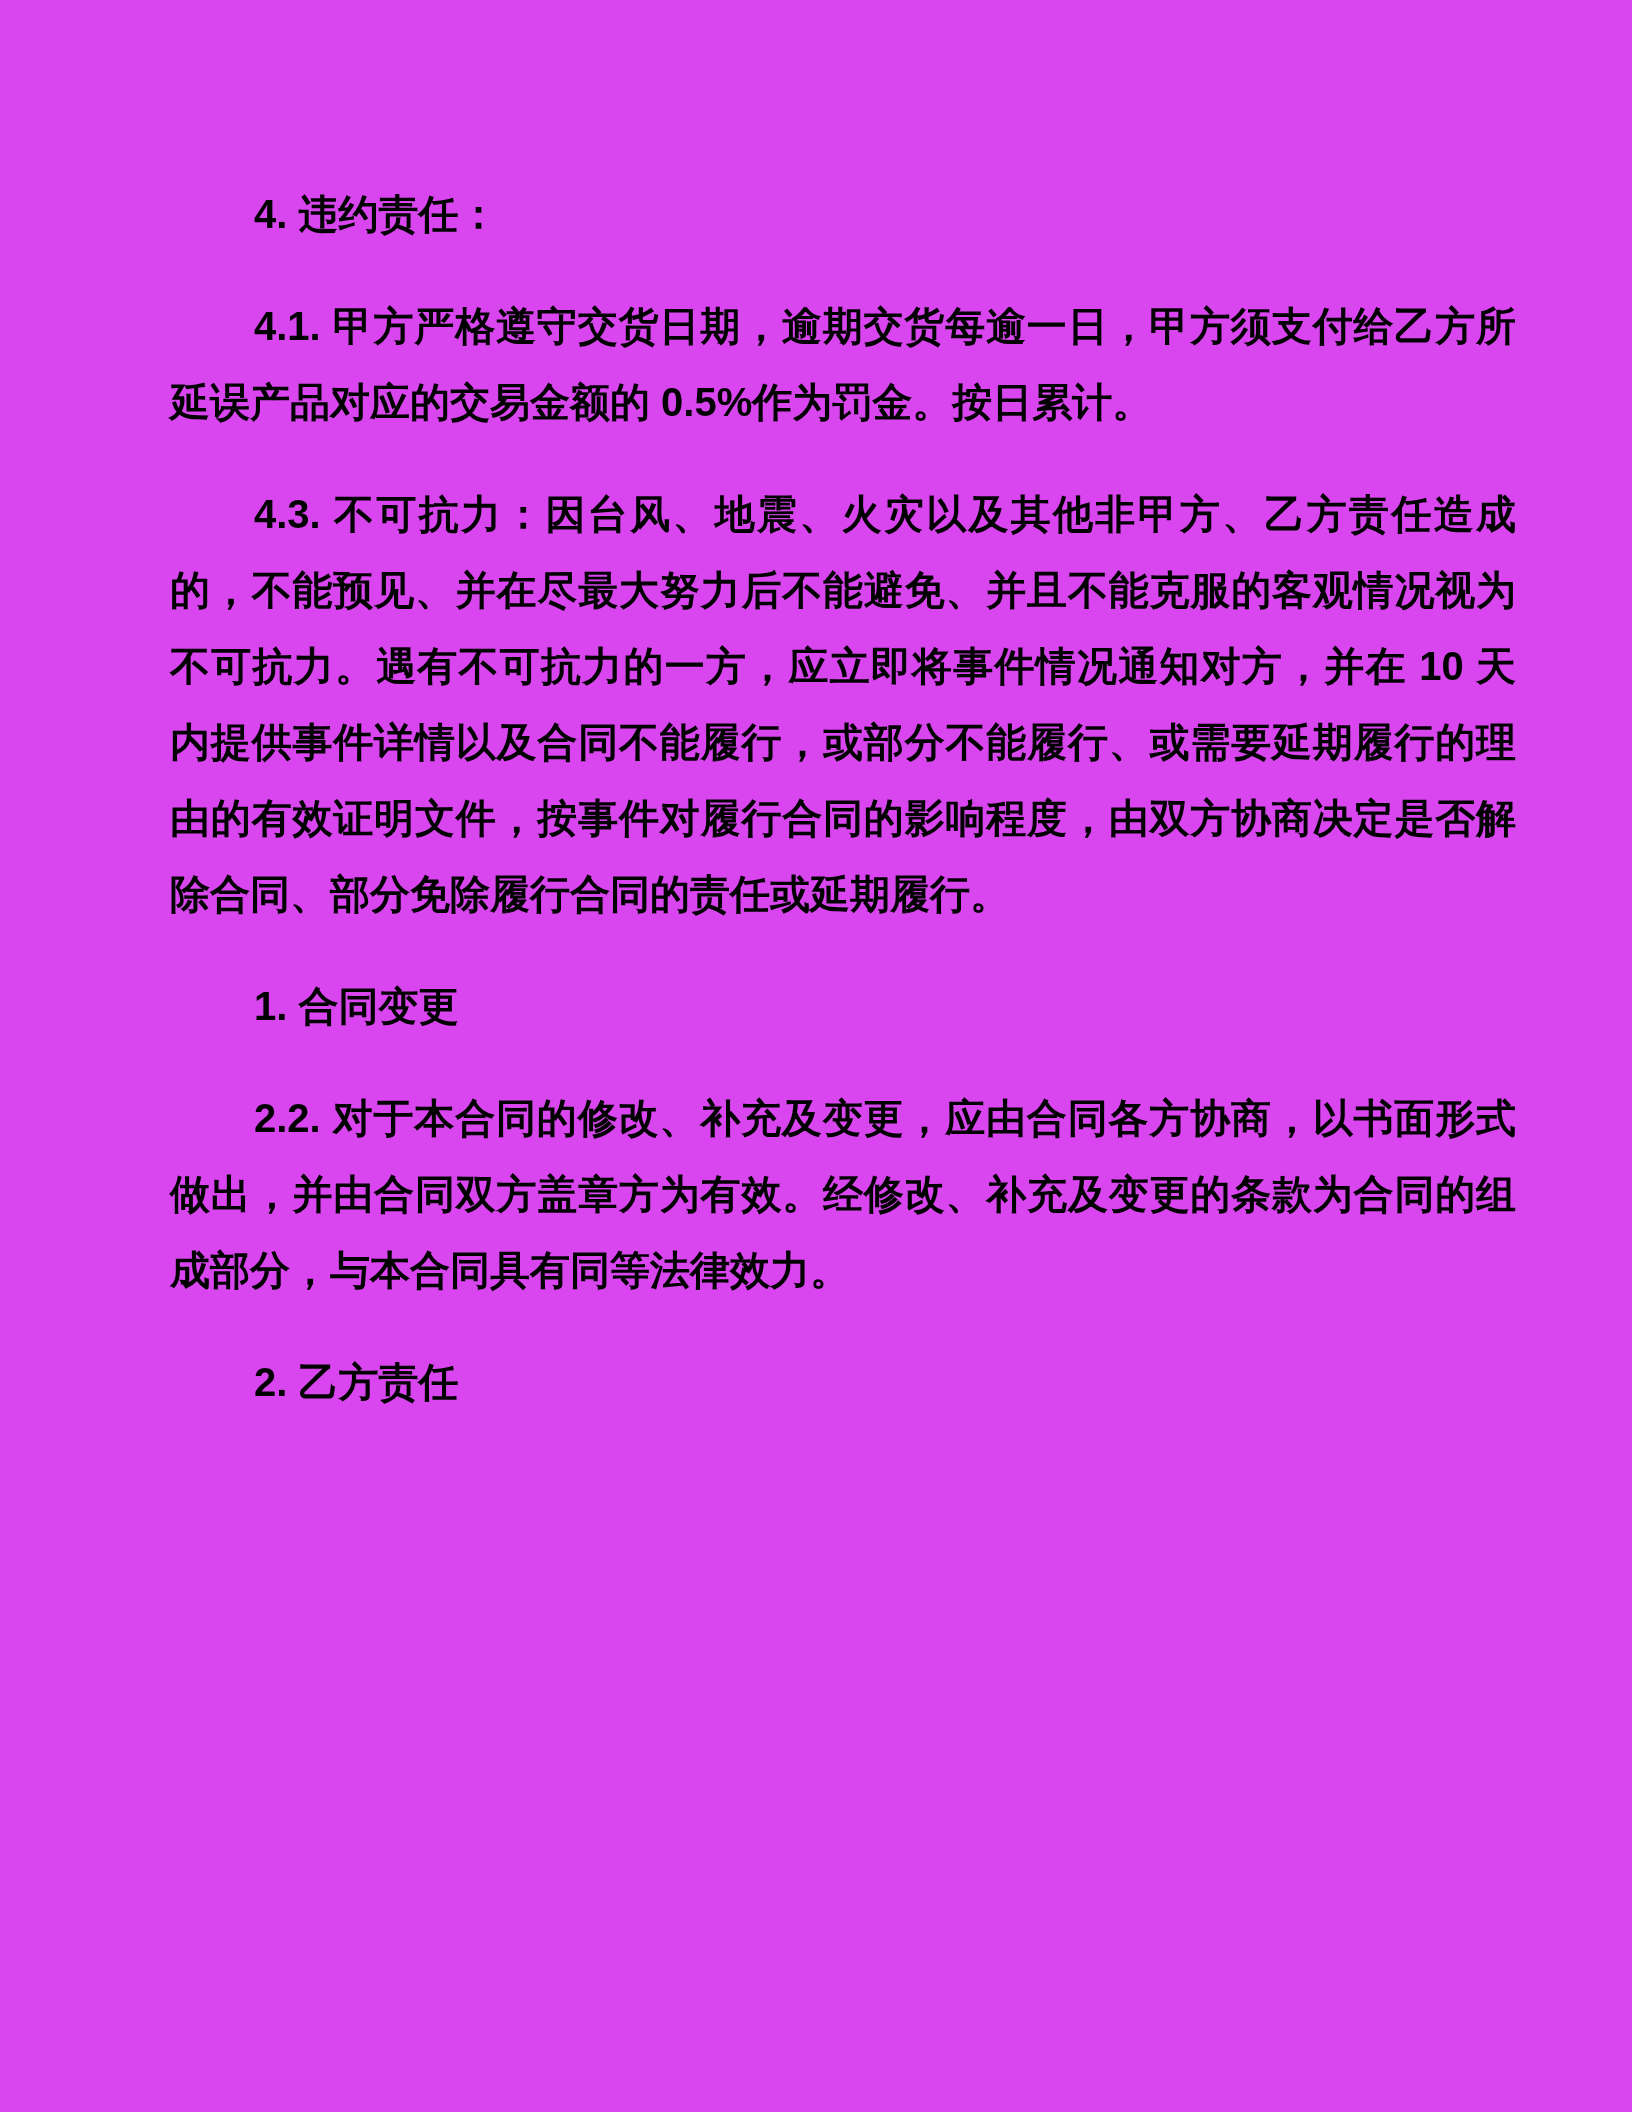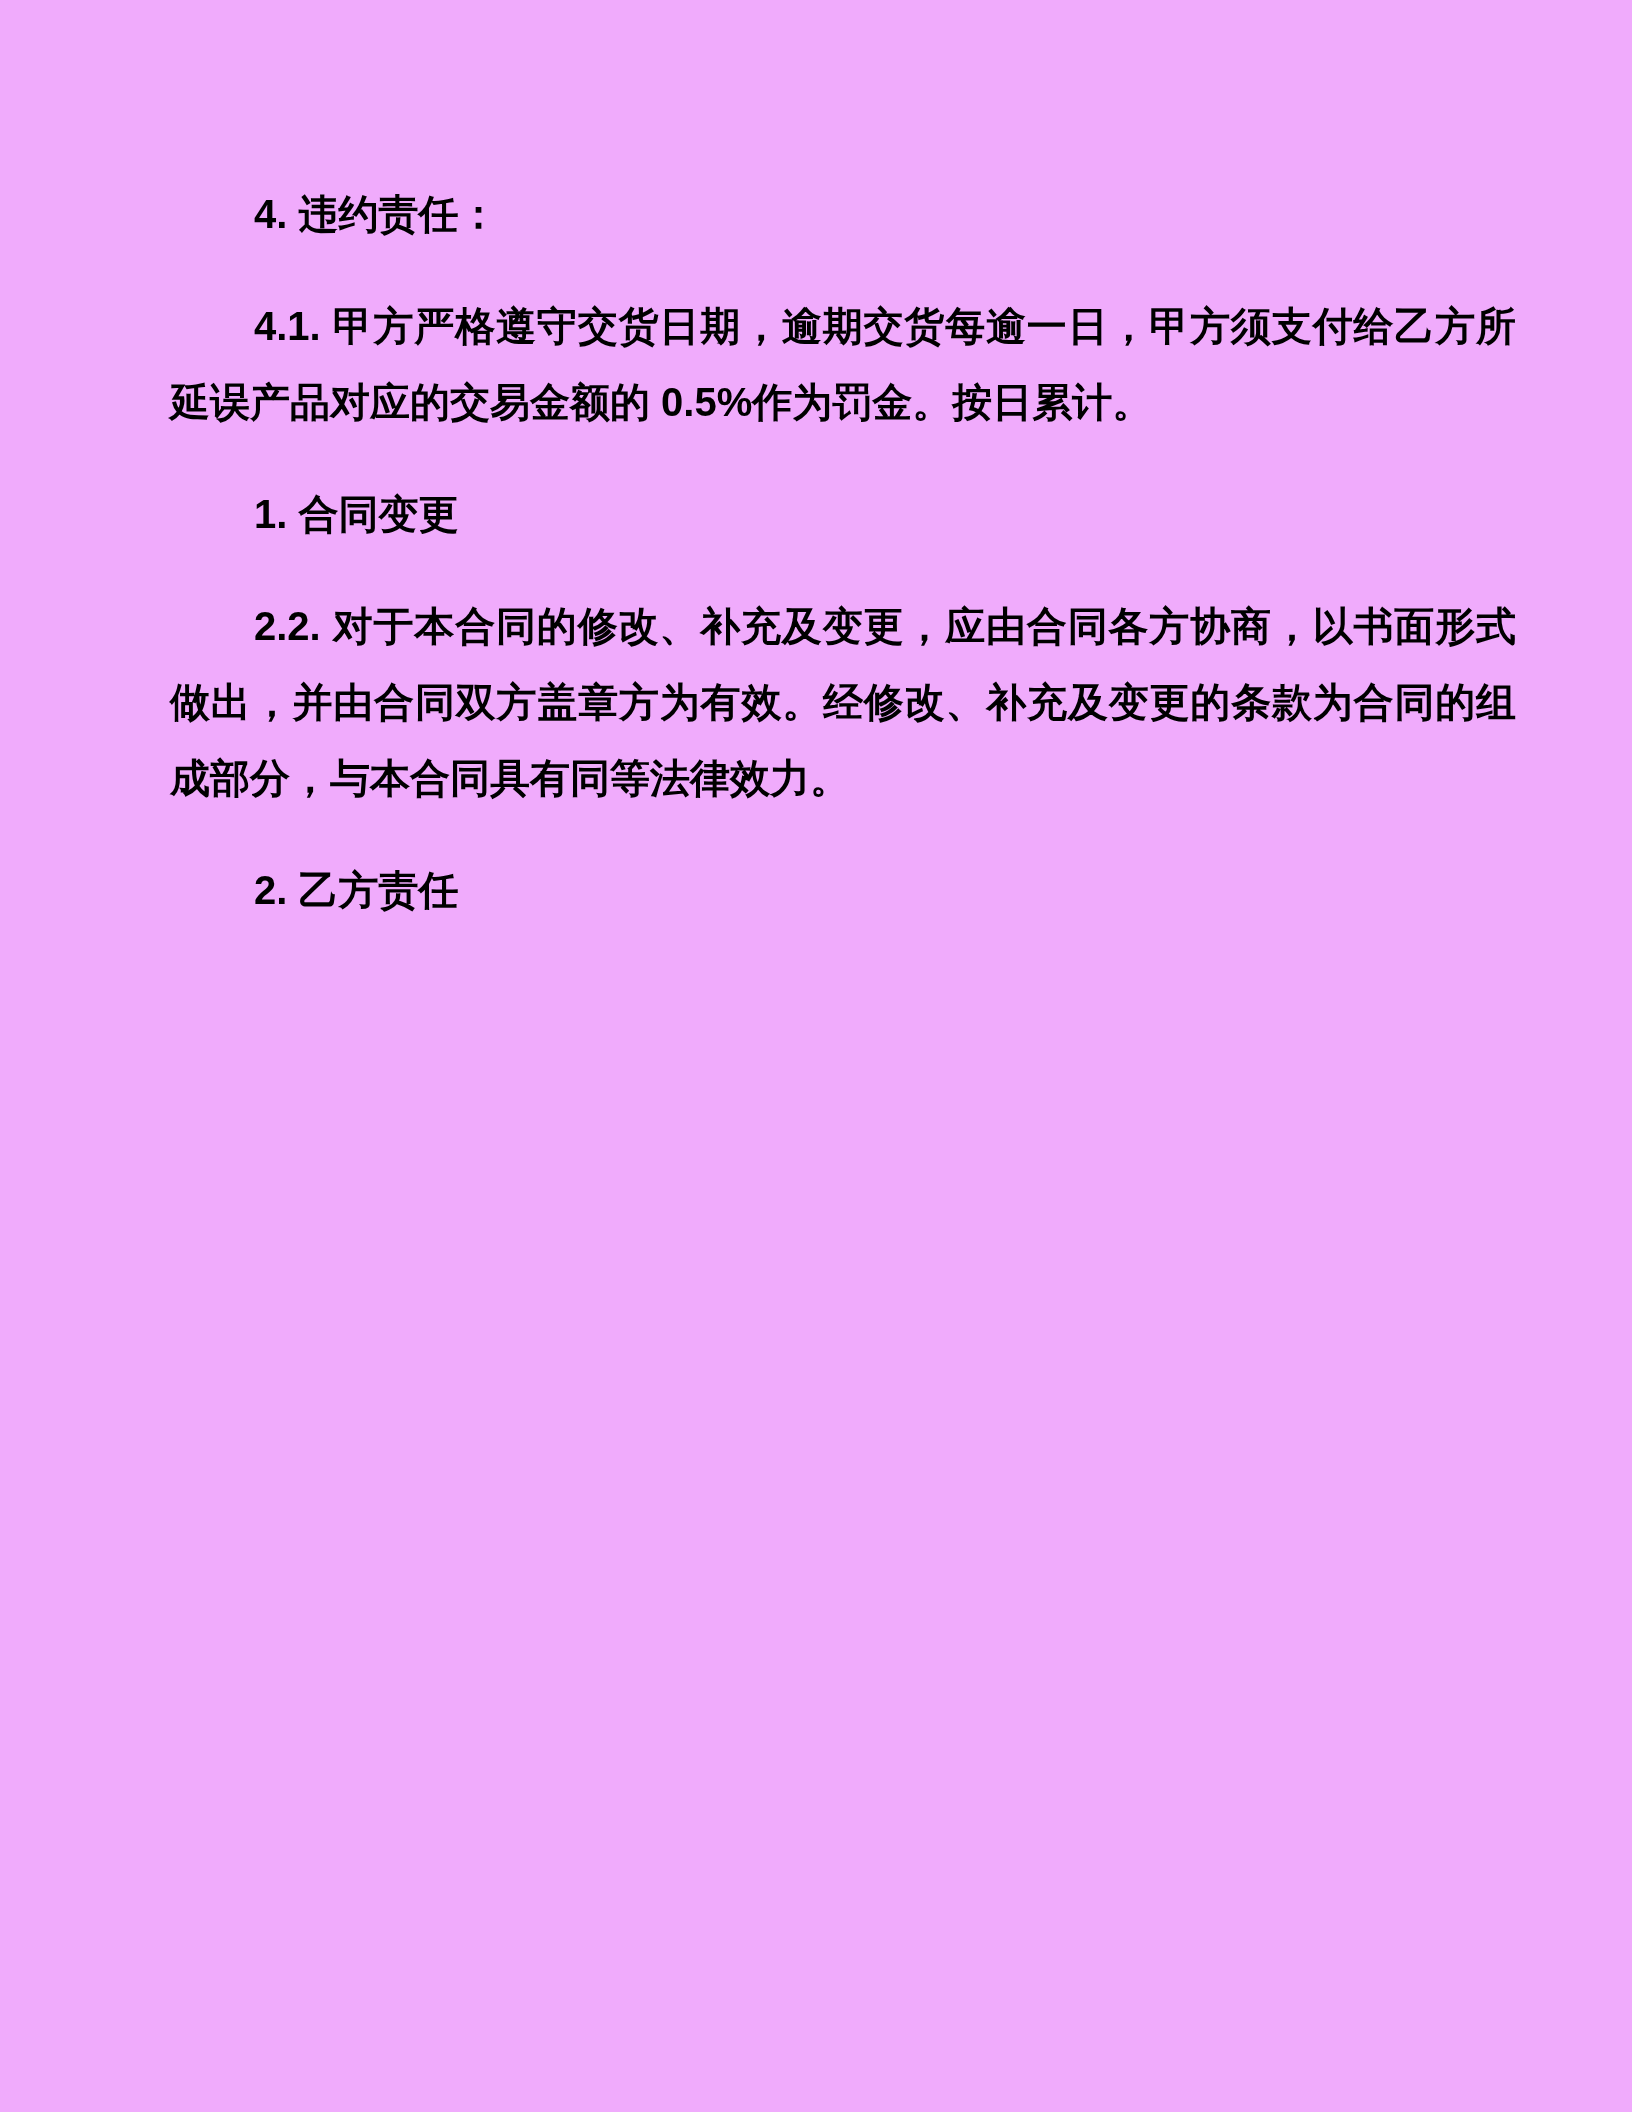--- a/index.html
+++ b/index.html
@@ -11,21 +11,21 @@
   body {
     width: 1632px;
     height: 2112px;
     position: relative;
   }
   
   .doc-page {
     box-sizing: border-box;
     width: 1632px;
     min-height: 2112px;
-    background: #f0abfc;
+    background: #d946ef;
     color: #000000;
     padding: 176px 116px 60px 170px;
     font-family: "Liberation Sans", sans-serif;
     font-weight: 700;
     font-size: 40px;
     line-height: 76px;
   }
   
   .doc-para {
     margin: 0 0 36px 0;
@@ -40,20 +40,21 @@
 </style>
 </head>
 <body>
 
 <div class="doc-page">
   <p class="doc-para">4. 违约责任：</p>
 
   <p class="doc-para">4.1. 甲方严格遵守交货日期，逾期交货每逾一日，甲方须支付给乙方所延误产品对应的交易金额的 0.5%作为罚金。按日累计。</p>
 
 
+  <p class="doc-para">4.3. 不可抗力：因台风、地震、火灾以及其他非甲方、乙方责任造成的，不能预见、并在尽最大努力后不能避免、并且不能克服的客观情况视为不可抗力。遇有不可抗力的一方，应立即将事件情况通知对方，并在 10 天内提供事件详情以及合同不能履行，或部分不能履行、或需要延期履行的理由的有效证明文件，按事件对履行合同的影响程度，由双方协商决定是否解除合同、部分免除履行合同的责任或延期履行。</p>
 
   <p class="doc-para">1. 合同变更</p>
 
   <p class="doc-para">2.2. 对于本合同的修改、补充及变更，应由合同各方协商，以书面形式做出，并由合同双方盖章方为有效。经修改、补充及变更的条款为合同的组成部分，与本合同具有同等法律效力。</p>
 
 
   <p class="doc-para">2. 乙方责任</p>
 </div>
 
 </body></html>

